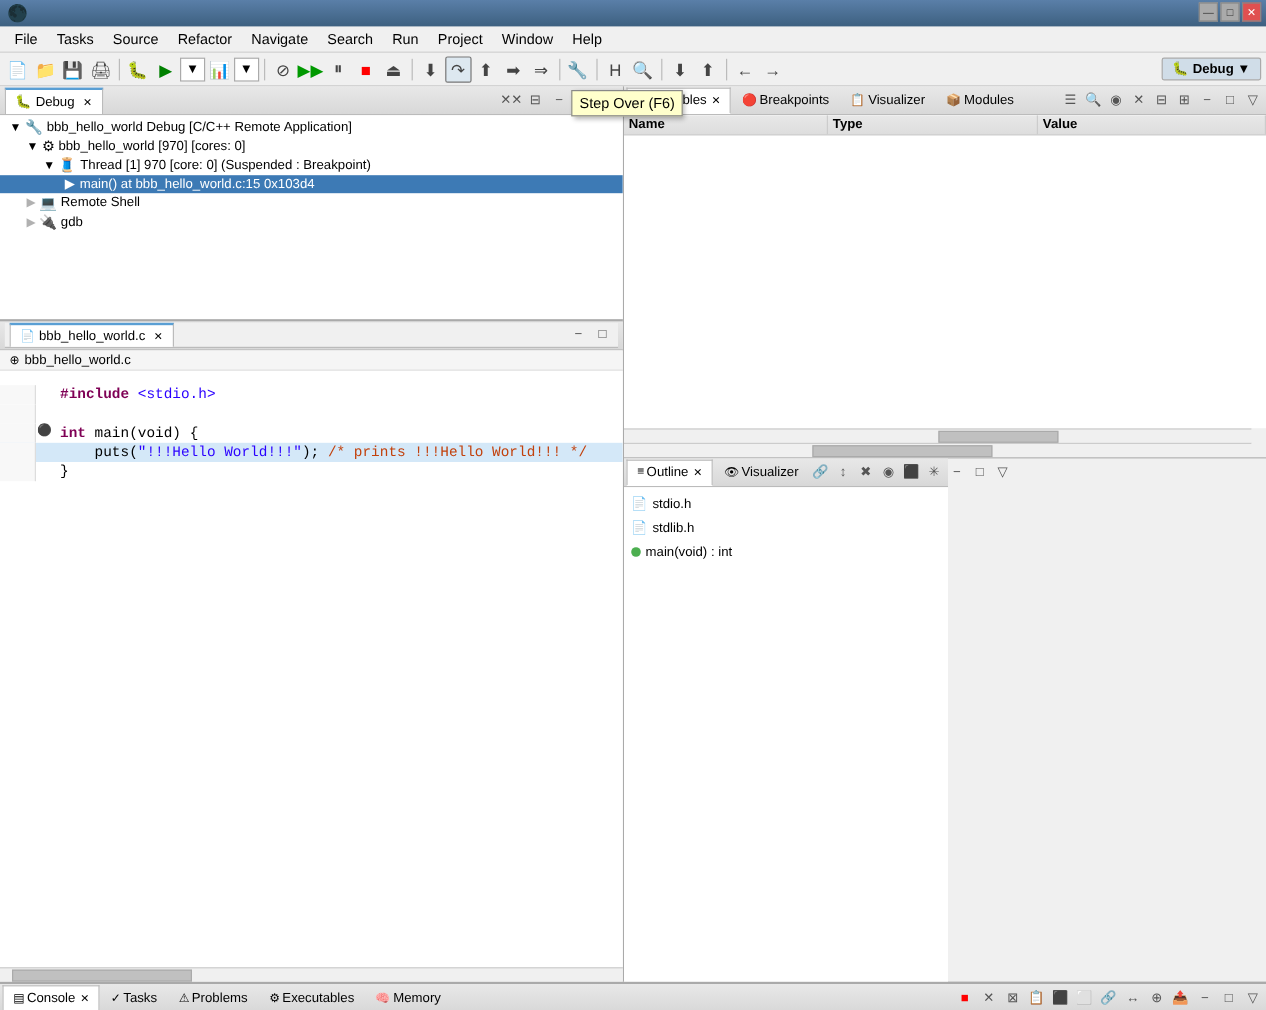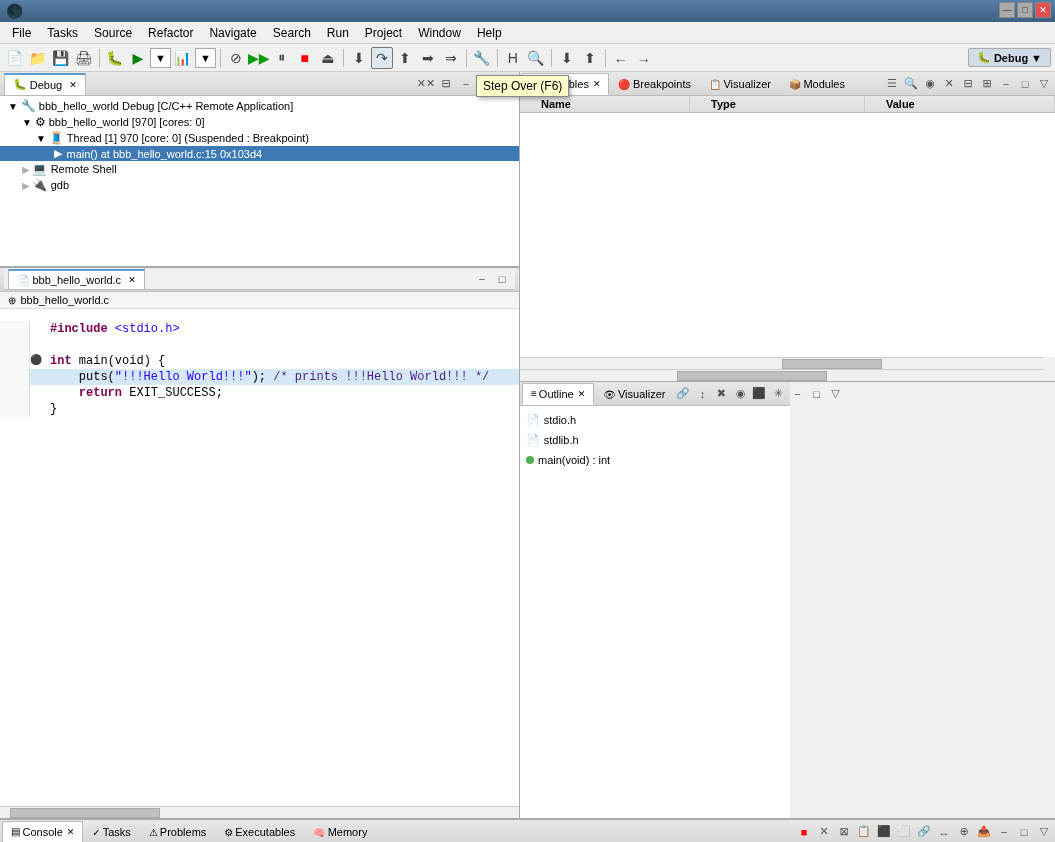--- a/index.html
+++ b/index.html
@@ -229,21 +229,21 @@
       background: white;
       overflow: auto;
     }
     .var-col-headers {
       display: flex;
       background: linear-gradient(to bottom, #e8e8e8, #ddd);
       border-bottom: 1px solid #bbb;
       font-size: 11px;
     }
     .var-col {
-      padding: 2px 21px;
+      padding: 2px 4px;
       border-right: 1px solid #ccc;
       font-weight: bold;
     }
 
     
     #editor-area {
       flex: 1;
       display: flex;
       flex-direction: column;
       border-top: 1px solid #aaa;
@@ -287,21 +287,21 @@
       display: flex; align-items: center; justify-content: center;
       flex-shrink: 0;
       color: #e05050;
     }
     .line-content {
       padding-left: 6px;
       white-space: pre;
     }
     .kw { color: #7f0055; font-weight: bold; }
     .str { color: #2a00ff; }
-    .comment { color: #4c1d95; }
+    .comment { color: #c2410c; }
     .include { color: #7f0055; font-weight: bold; }
     .inc-file { color: #2a00ff; }
     .fn-name { color: #000; }
 
     
     .h-scrollbar {
       height: 12px;
       background: #f0f0f0;
       border-top: 1px solid #ccc;
       position: relative;
@@ -549,25 +549,20 @@
           <div class="line-marker" style="color:#e05050;font-size:10px;">⚫</div>
           <div class="line-content"><span class="kw">int</span> <span class="fn-name">main</span>(void) {</div>
         </div>
 
         <div class="code-line highlighted">
           <div class="line-num"></div>
           <div class="line-marker"></div>
           <div class="line-content">    puts(<span class="str">"!!!Hello World!!!"</span>); <span class="comment">/* prints !!!Hello World!!! */</span></div>
         </div>
 
-        <div class="code-line">
-          <div class="line-num"></div>
-          <div class="line-marker"></div>
-          <div class="line-content">    <span class="kw">return</span> EXIT_SUCCESS;</div>
-        </div>
 
         <div class="code-line">
           <div class="line-num"></div>
           <div class="line-marker"></div>
           <div class="line-content">}</div>
         </div>
       </div>
 
       <div class="h-scrollbar">
         <div class="h-scrollbar-thumb"></div>

